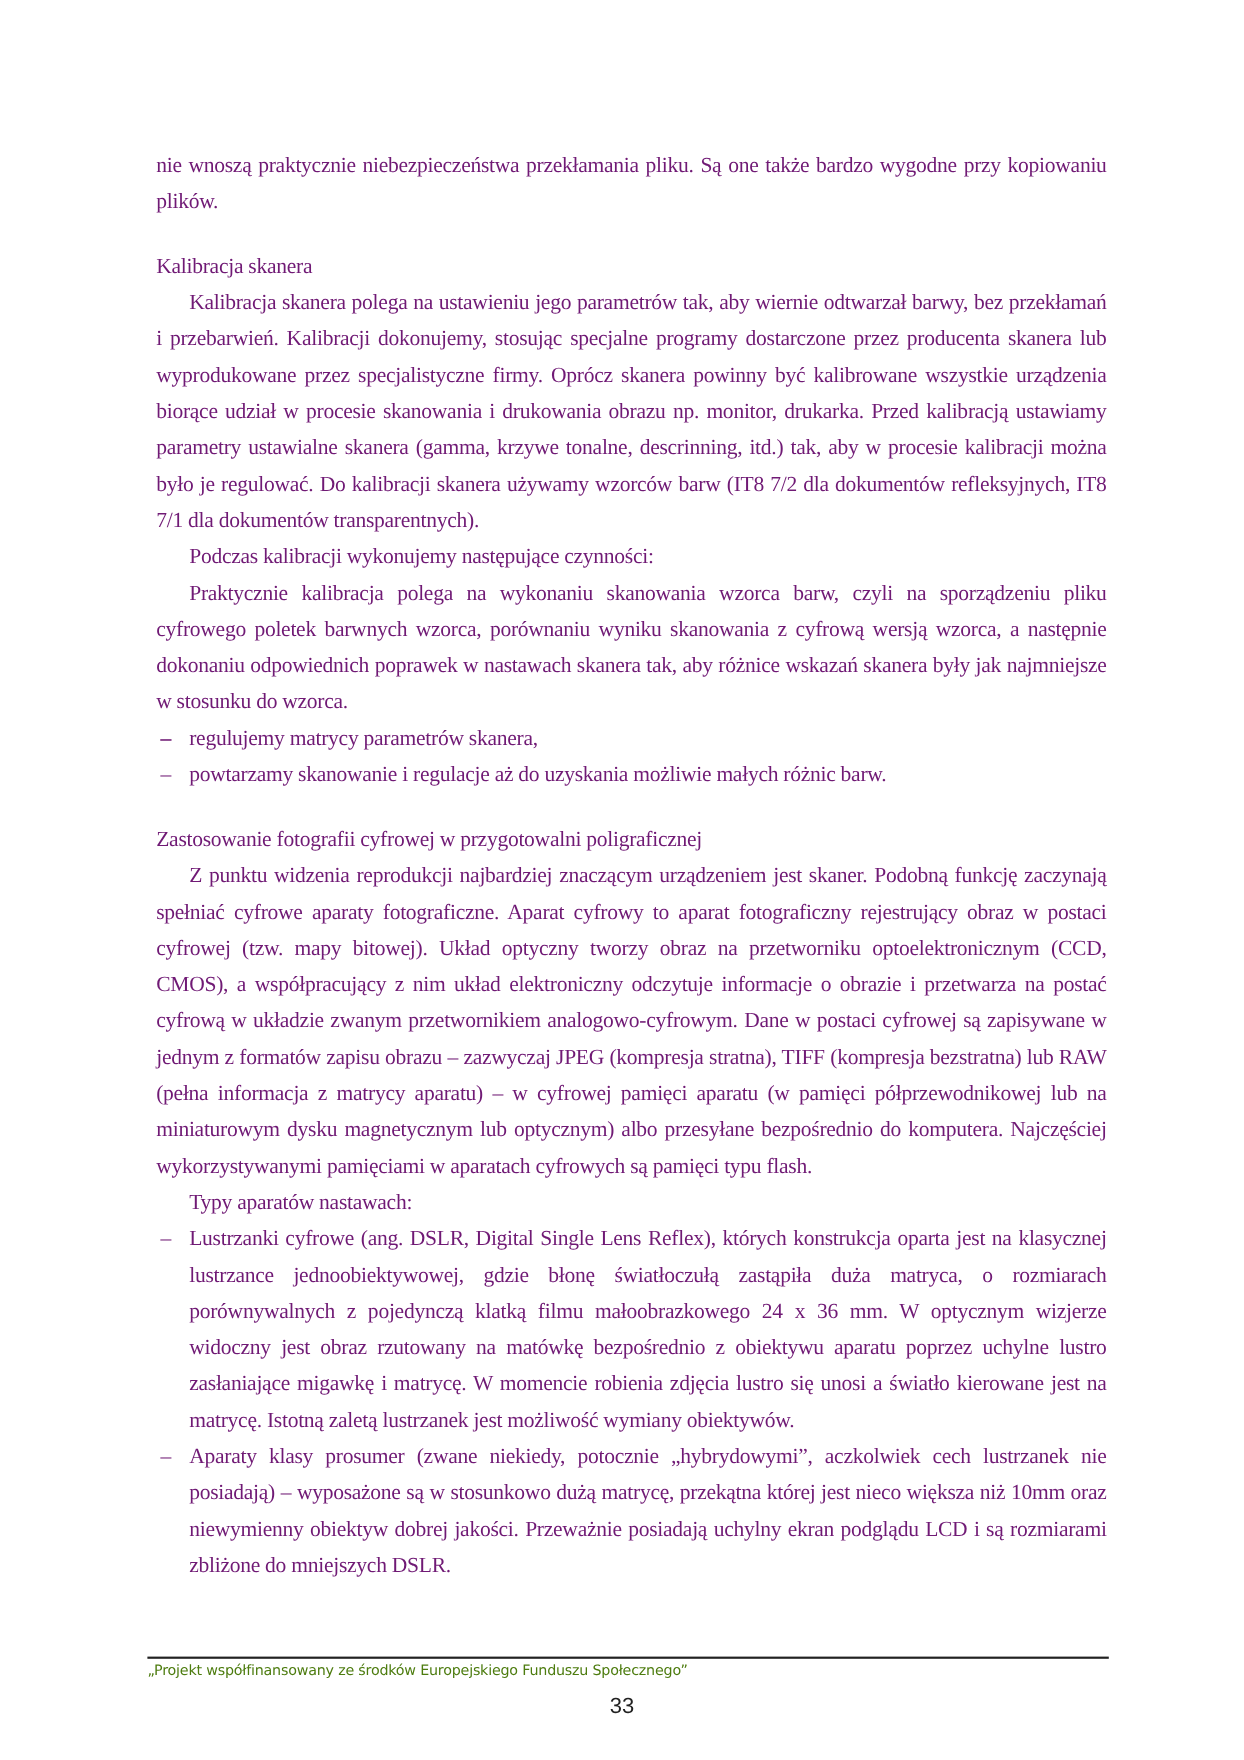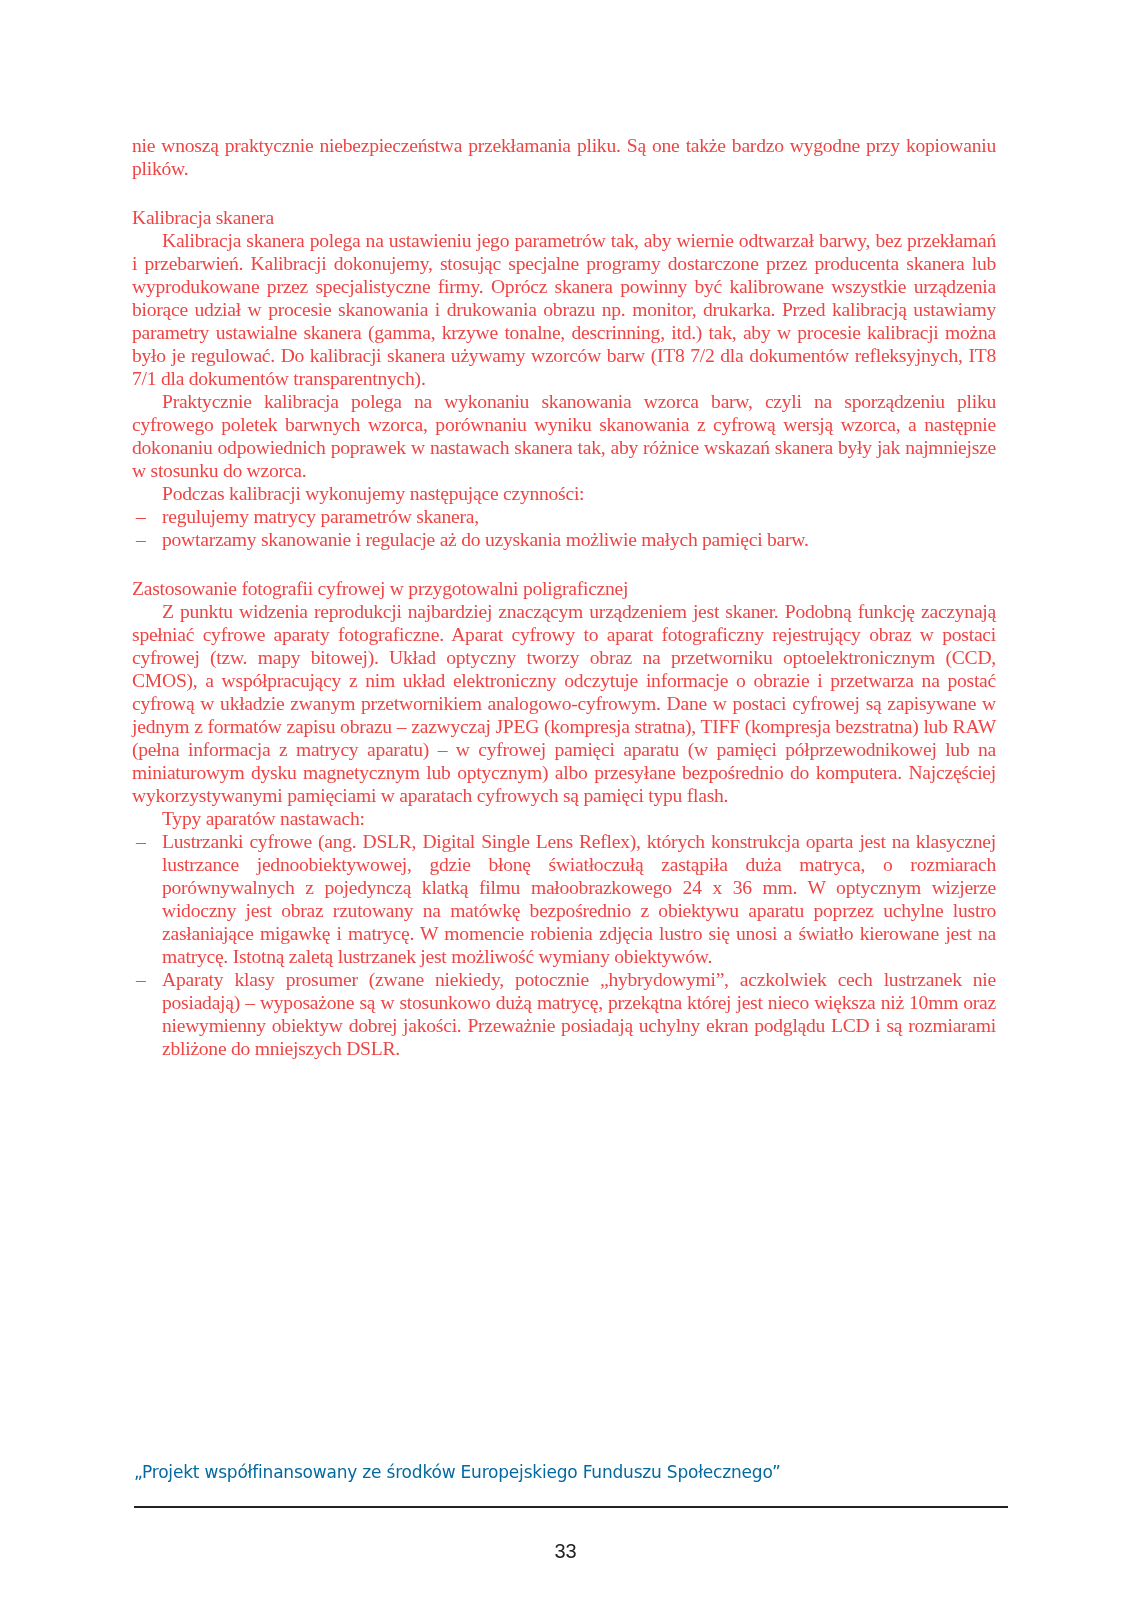--- a/index.html
+++ b/index.html
@@ -1,53 +1,53 @@
 <!DOCTYPE html>
 <html><head>
 <meta charset="utf-8">
 <style>
   html, body { margin: 0; padding: 0; background: #ffffff; }
   body { width: 1131px; height: 1600px; position: relative; overflow: hidden; }
   .page {
-    position: absolute; left: 132px; top: 134px; width: 864px;
-    font-family: "Liberation Serif", serif; font-size: 19.6px; line-height: 23px;
-    color: #ef4444; letter-spacing: -0.25px;
+    position: absolute; left: 142px; top: 134px; width: 864px;
+    font-family: "Liberation Serif", serif; font-size: 19.6px; line-height: 33px;
+    color: #701a75; letter-spacing: -0.25px;
   }
   p { margin: 0; text-align: justify; }
   .indent { text-indent: 30px; }
   .heading { font-weight: normal; margin: 0; }
   .gap { height: 26px; }
   ul.dash { list-style: none; margin: 0; padding: 0; }
   ul.dash li { position: relative; padding-left: 30px; text-align: justify; }
   ul.dash li .dash-mark { position: absolute; left: 4px; top: 0; }
   .footer-rule { position: absolute; left: 134px; top: 1506px; width: 874px; height: 2px; background: #222; }
   .footer-note {
-    position: absolute; left: 134px; top: 1462px;
-    font-family: "DejaVu Sans", sans-serif; font-size: 17px; color: #0369a1; letter-spacing: -0.2px;
+    position: absolute; left: 134px; top: 1512px;
+    font-family: "DejaVu Sans", sans-serif; font-size: 13px; color: #4d7c0f; letter-spacing: -0.2px;
   }
   .page-number {
     position: absolute; left: 0; width: 1131px; top: 1540px; text-align: center;
     font-family: "Liberation Sans", sans-serif; font-size: 20px; color: #222;
   }
 </style>
 </head>
 <body>
 
 <div class="page">
   <p>nie wnoszą praktycznie niebezpieczeństwa przekłamania pliku. Są one także bardzo wygodne przy kopiowaniu plików.</p>
   <div class="gap"></div>
 
   <h2 class="heading" style="font-size:19.6px;">Kalibracja skanera</h2>
   <p class="indent">Kalibracja skanera polega na ustawieniu jego parametrów tak, aby wiernie odtwarzał barwy, bez przekłamań i przebarwień. Kalibracji dokonujemy, stosując specjalne programy dostarczone przez producenta skanera lub wyprodukowane przez specjalistyczne firmy. Oprócz skanera powinny być kalibrowane wszystkie urządzenia biorące udział w procesie skanowania i drukowania obrazu np. monitor, drukarka. Przed kalibracją ustawiamy parametry ustawialne skanera (gamma, krzywe tonalne, descrinning, itd.) tak, aby w procesie kalibracji można było je regulować. Do kalibracji skanera używamy wzorców barw (IT8 7/2 dla dokumentów refleksyjnych, IT8 7/1 dla dokumentów transparentnych).</p>
+  <p class="indent">Podczas kalibracji wykonujemy następujące czynności:</p>
   <p class="indent">Praktycznie kalibracja polega na wykonaniu skanowania wzorca barw, czyli na sporządzeniu pliku cyfrowego poletek barwnych wzorca, porównaniu wyniku skanowania z cyfrową wersją wzorca, a następnie dokonaniu odpowiednich poprawek w nastawach skanera tak, aby różnice wskazań skanera były jak najmniejsze w stosunku do wzorca.</p>
-  <p class="indent">Podczas kalibracji wykonujemy następujące czynności:</p>
   <ul class="dash">
     <li><span class="dash-mark">–</span></li>
     <li><span class="dash-mark">–</span><span>regulujemy matrycy parametrów skanera,</span></li>
-    <li><span class="dash-mark">–</span><span>powtarzamy skanowanie i regulacje aż do uzyskania możliwie małych pamięci barw.</span></li>
+    <li><span class="dash-mark">–</span><span>powtarzamy skanowanie i regulacje aż do uzyskania możliwie małych różnic barw.</span></li>
   </ul>
   <div class="gap"></div>
 
   <h2 class="heading" style="font-size:19.6px;">Zastosowanie fotografii cyfrowej w przygotowalni poligraficznej</h2>
   <p class="indent">Z punktu widzenia reprodukcji najbardziej znaczącym urządzeniem jest skaner. Podobną funkcję zaczynają spełniać cyfrowe aparaty fotograficzne. Aparat cyfrowy to aparat fotograficzny rejestrujący obraz w postaci cyfrowej (tzw. mapy bitowej). Układ optyczny tworzy obraz na przetworniku optoelektronicznym (CCD, CMOS), a współpracujący z nim układ elektroniczny odczytuje informacje o obrazie i przetwarza na postać cyfrową w układzie zwanym przetwornikiem analogowo-cyfrowym. Dane w postaci cyfrowej są zapisywane w jednym z formatów zapisu obrazu – zazwyczaj JPEG (kompresja stratna), TIFF (kompresja bezstratna) lub RAW (pełna informacja z matrycy aparatu) – w cyfrowej pamięci aparatu (w pamięci półprzewodnikowej lub na miniaturowym dysku magnetycznym lub optycznym) albo przesyłane bezpośrednio do komputera. Najczęściej wykorzystywanymi pamięciami w aparatach cyfrowych są pamięci typu flash.</p>
   <p class="indent">Typy aparatów nastawach:</p>
   <ul class="dash">
     <li><span class="dash-mark">–</span><span>Lustrzanki cyfrowe (ang. DSLR, Digital Single Lens Reflex), których konstrukcja oparta jest na klasycznej lustrzance jednoobiektywowej, gdzie błonę światłoczułą zastąpiła duża matryca, o rozmiarach porównywalnych z pojedynczą klatką filmu małoobrazkowego 24 x 36 mm. W optycznym wizjerze widoczny jest obraz rzutowany na matówkę bezpośrednio z obiektywu aparatu poprzez uchylne lustro zasłaniające migawkę i matrycę. W momencie robienia zdjęcia lustro się unosi a światło kierowane jest na matrycę. Istotną zaletą lustrzanek jest możliwość wymiany obiektywów.</span></li>
     <li><span class="dash-mark">–</span><span>Aparaty klasy prosumer (zwane niekiedy, potocznie „hybrydowymi”, aczkolwiek cech lustrzanek nie posiadają) – wyposażone są w stosunkowo dużą matrycę, przekątna której jest nieco większa niż 10mm oraz niewymienny obiektyw dobrej jakości. Przeważnie posiadają uchylny ekran podglądu LCD i są rozmiarami zbliżone do mniejszych DSLR.</span></li>
   </ul>

